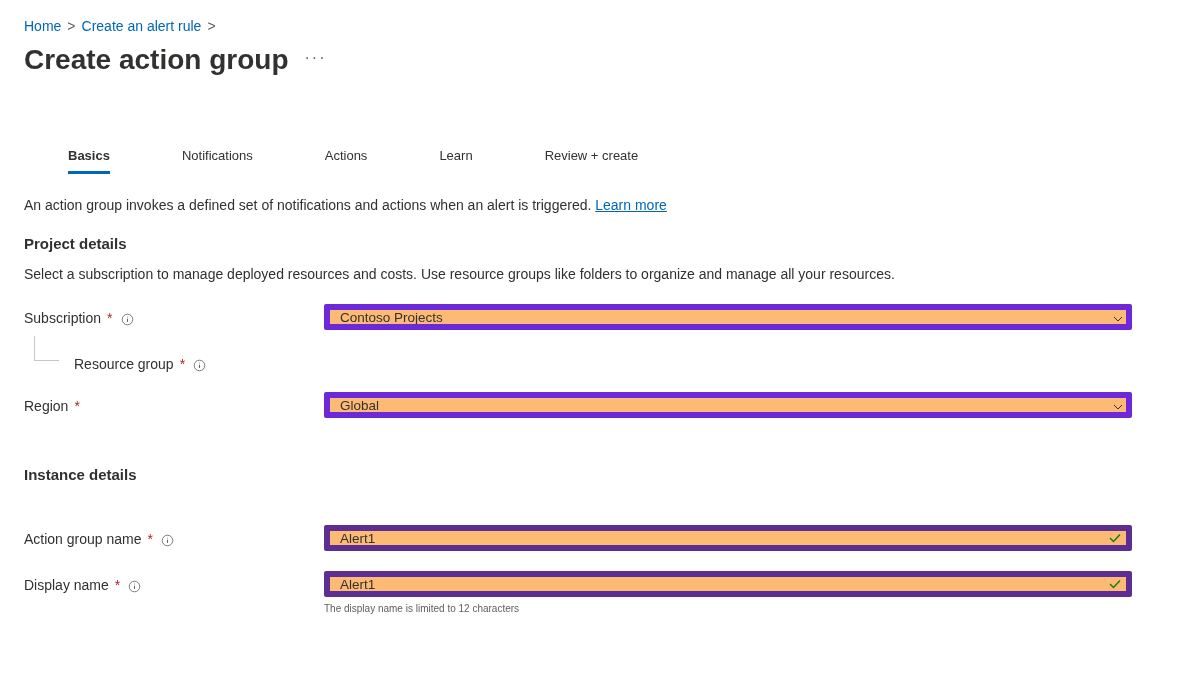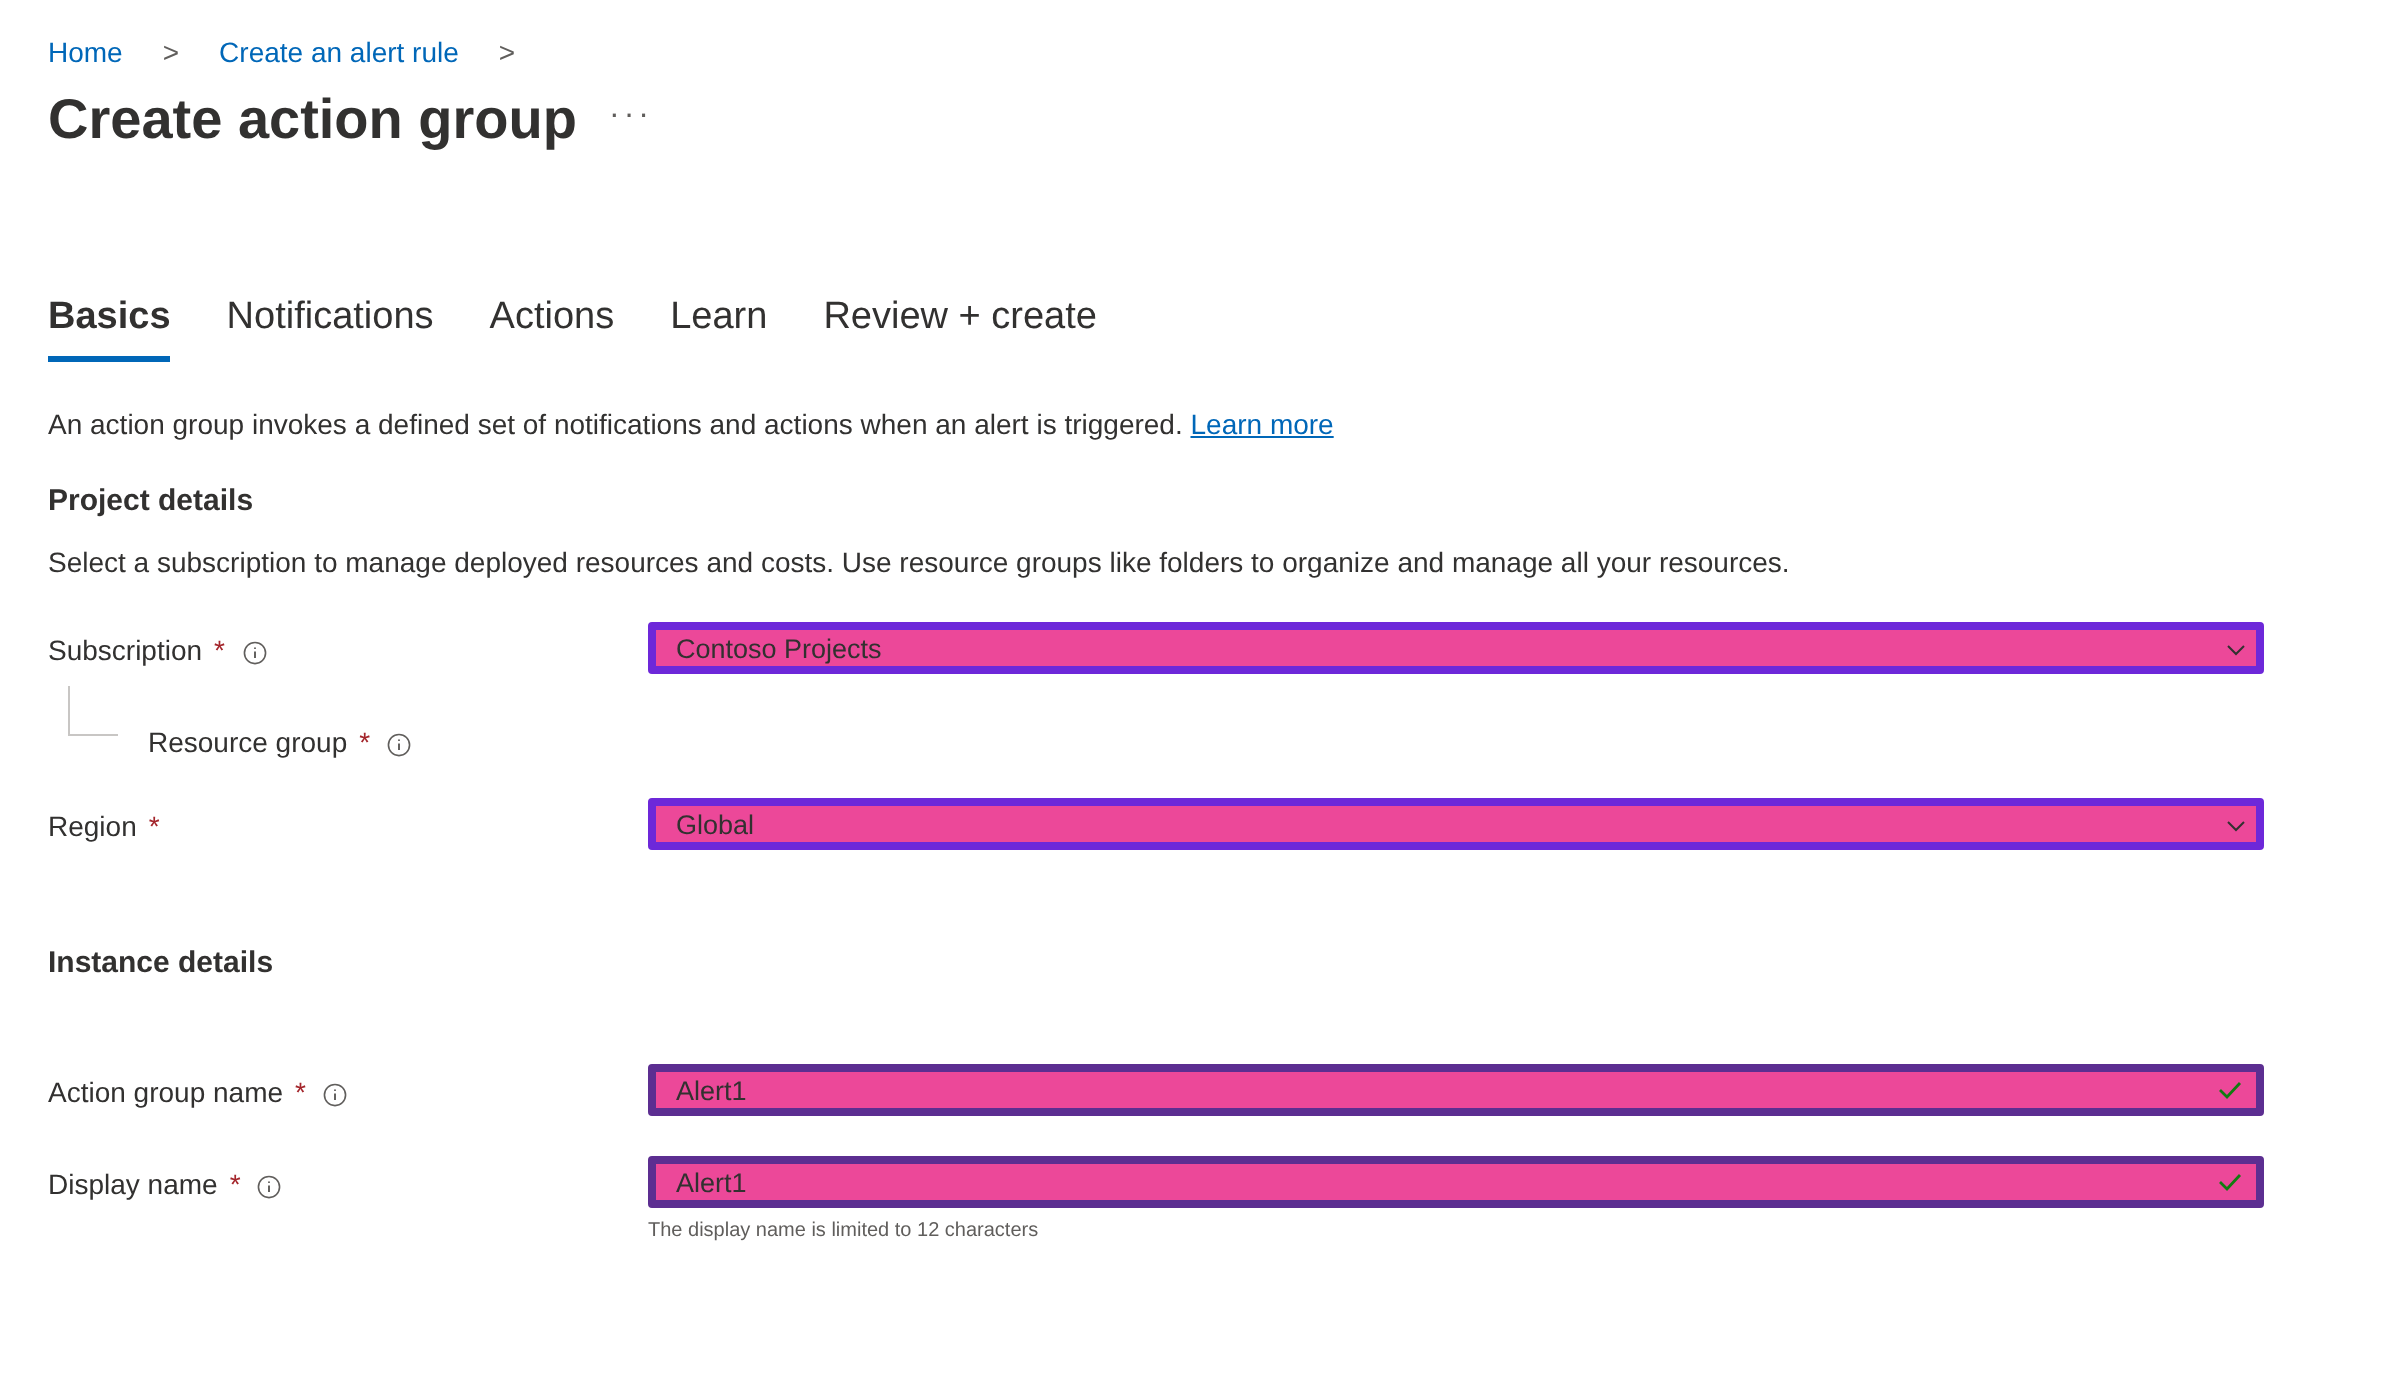--- a/index.html
+++ b/index.html
@@ -10,21 +10,21 @@
     background: #fff;
     width: 1197px;
   }
   .page {
     padding: 18px 24px 40px 24px;
   }
   .breadcrumb {
     font-size: 14px;
     display: flex;
     align-items: flex-end;
-    gap: 20px;
+    gap: 6px;
     margin-bottom: 10px;
   }
   .breadcrumb a {
     color: #0067b8;
     text-decoration: none;
     cursor: pointer;
   }
   .breadcrumb .sep {
     color: #605e5c;
   }
@@ -46,25 +46,26 @@
     line-height: 1;
     padding-top: 6px;
   }
   .tabs {
     display: flex;
     gap: 28px;
     border-bottom: 1px solid transparent;
     margin-bottom: 22px;
   }
   .tab {
-    font-size: 19px;
+    font-size: 13px;
     padding: 4px 0 8px 0;
     cursor: pointer;
     color: #323130;
     border-bottom: 3px solid transparent;
+    margin-left: 44px;
   }
   .tab.active {
     font-weight: 600;
     border-bottom-color: #0067b8;
   }
   .intro {
     font-size: 14px;
     margin-bottom: 22px;
   }
   .intro a {
@@ -118,26 +119,26 @@
     margin-left: 4px;
   }
   .form-field {
     flex: 1;
     max-width: 808px;
   }
   .select-box, .text-box {
     width: 100%;
     box-sizing: border-box;
     height: 26px;
-    border: 4px solid #6d28d9;
+    border: 6px solid #6d28d9;
     border-radius: 2px;
     padding: 0 30px 0 10px;
     font-size: 13.5px;
     font-family: inherit;
-    background: #ec4899;
+    background: #fdba74;
     color: #323130;
     position: relative;
   }
   .select-wrap, .text-wrap {
     position: relative;
   }
   .select-wrap.purple .select-box,
   .text-wrap.purple .text-box {
     border-color: #5c2e91;
   }

